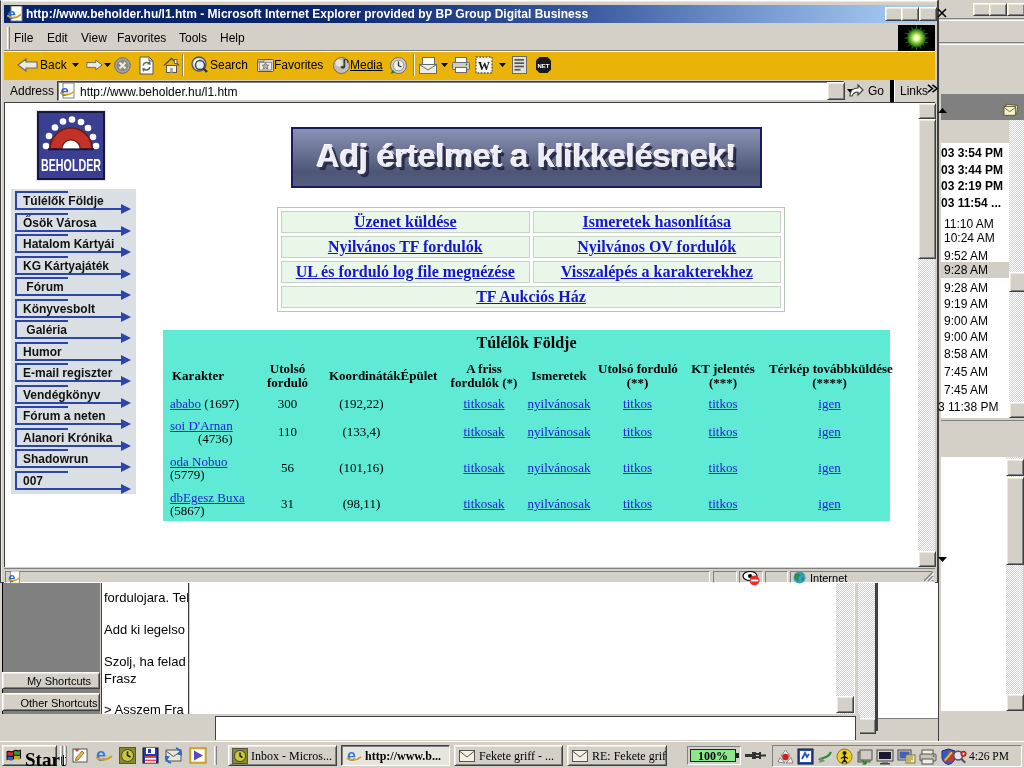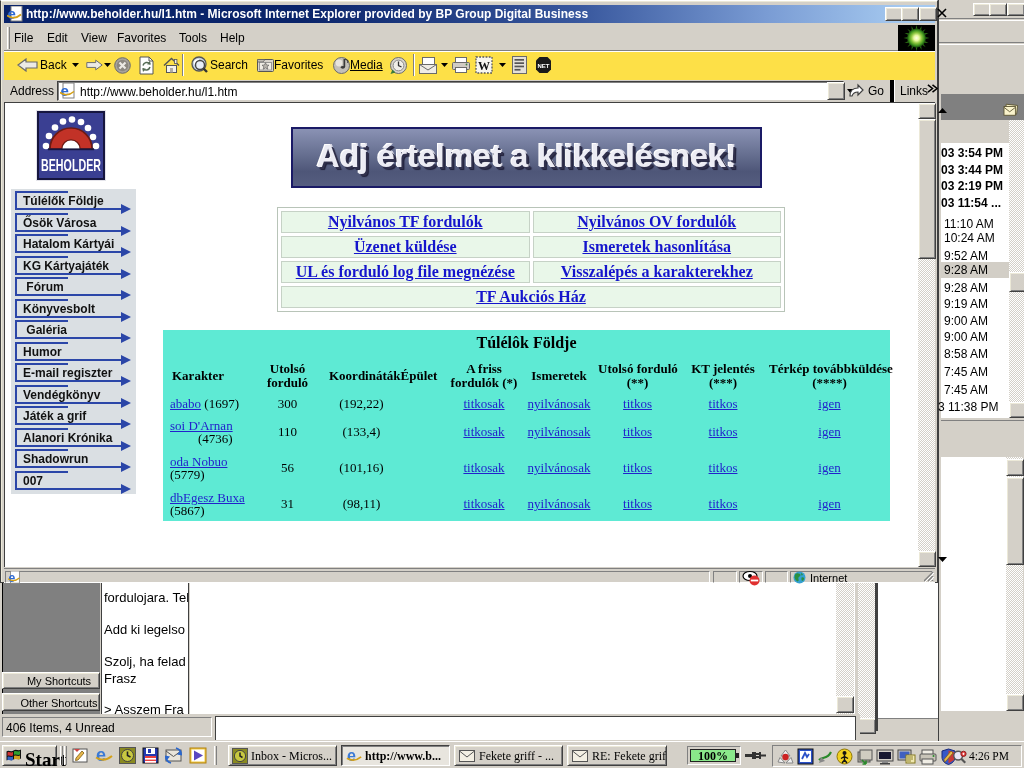--- a/index.html
+++ b/index.html
@@ -117,21 +117,20 @@
   <div class="abs sbtrack" style="left:858px;top:0px;width:17px;height:148px;"></div>
   <div class="abs btn" style="left:858px;top:135px;width:17px;height:16px;"><svg width="15" height="14" viewBox="0 0 15 14">
           <path d="M7.5,10 L12,5 L3,5 Z" fill="#000"></path>
         </svg></div>
   <div class="abs" style="left:875px;top:0px;width:3px;height:148px;background:#404040;"></div>
 
   <div class="abs" style="left:878px;top:0px;width:60px;height:135px;background:#fff;"></div>
   <div class="abs" style="left:878px;top:135px;width:60px;height:23px;background:#d4d0c8;border-top:1px solid #808080;"></div>
 
   <div class="abs" style="left:0px;top:131px;width:860px;height:27px;background:#d4d0c8;">
-    <div class="abs sunken" style="left:2px;top:3px;width:210px;height:20px;font-size:12px;padding:3px 0 0 3px;">406 Items, 4 Unread</div>
     <div class="abs" style="left:215px;top:2px;width:641px;height:24px;background:#fff;border:1px solid #404040;border-bottom:none;"></div>
   </div>
 </div>
 
 <div id="iewin" class="abs" style="left:0;top:0;width:938px;height:583px;background:#d4d0c8;border:1px solid #404040;border-top:1px solid #fff;box-shadow:inset 1px 1px 0 #ece9d8;">
 
   <div class="abs" style="left:3px;top:4px;width:931px;height:18px;background:linear-gradient(to right,#0a246a,#0a246a 32%,#39589e 62%,#7a9cd4 82%,#a6caf0 97%);">
     <div class="abs" style="left:3px;top:1px;width:16px;height:16px;">
       <svg width="16" height="16" viewBox="0 0 16 16">
         <rect x="4" y="0" width="11" height="15" fill="#fff" stroke="#808080" stroke-width="1"></rect>
@@ -188,21 +187,21 @@
                 <path d="M12,-5 L5.2,-1.5 L3.5,-4.4 Z"></path>
             <path d="M-12,5 L-5.2,1.5 L-3.5,4.4 Z"></path>
                 <path d="M12,5 L5.2,1.5 L3.5,4.4 Z"></path>
           </g>
           <circle r="9.5" fill="url(#orb)"></circle>
         </g>
       </svg>
     </div>
   </div>
 
-  <div class="abs" style="left:3px;top:51px;width:931px;height:40px;background:#fde047;border-bottom:3px solid #701a75;box-shadow:0 1px 0 #fff;">
+  <div class="abs" style="left:3px;top:51px;width:931px;height:40px;background:#eab308;border-bottom:3px solid #701a75;box-shadow:0 1px 0 #fff;">
     <div class="abs" style="left:13px;top:2px;width:920px;height:22px;font-size:12px;" id="toolbaricons">
       <svg class="abs" style="left:0px;top:4px;" width="21" height="14" viewBox="0 0 21 14">
             <path d="M20,4 L9,4 L9,1 L1,7 L9,13 L9,10 L20,10 Z" fill="#eceae4" stroke="#6a6a6a" stroke-width="1.2"></path>
           </svg>
       <span class="abs" style="left:23px;top:4px;">Back</span>
       <svg class="abs" style="left:55px;top:9px;" width="8" height="5">
             <path d="M0,0 L7,0 L3.5,4 Z" fill="#000"></path>
           </svg>
       <svg class="abs" style="left:69px;top:4px;" width="17" height="14" viewBox="0 0 21 14">
             <path d="M1,4 L12,4 L12,1 L20,7 L12,13 L12,10 L1,10 Z" fill="#eceae4" stroke="#6a6a6a" stroke-width="1.2"></path>
@@ -431,21 +430,21 @@
             <i class="vl"></i>
             <b>Vendégkönyv</b>
             <i class="bl"></i>
             <svg width="12" height="10">
               <path d="M2,0 L12,5 L2,10 Z" fill="#2b46a8"></path>
             </svg>
           </div>
       <div class="sbi" style="top:217px;">
             <i class="tl"></i>
             <i class="vl"></i>
-            <b>Játék a grif</b>
+            <b>Fórum a neten</b>
             <i class="bl"></i>
             <svg width="12" height="10">
               <path d="M2,0 L12,5 L2,10 Z" fill="#2b46a8"></path>
             </svg>
           </div>
       <div class="sbi" style="top:239px;">
             <i class="tl"></i>
             <i class="vl"></i>
             <b>Alanori Krónika</b>
             <i class="bl"></i>
@@ -473,26 +472,26 @@
           </div>
     </div>
 
     <div class="abs" style="left:286px;top:24px;width:471px;height:61px;border:2px solid #1a1a66;background:linear-gradient(to bottom,#8a92b4,#6a7394 40%,#4e5678 75%,#555d80);">
       <div style="position:absolute;left:0;top:9px;width:100%;text-align:center;font-family:'Liberation Sans',sans-serif;font-size:32px;font-weight:bold;letter-spacing:0px;color:#ececf4;text-shadow:2px 2px 0 #30304c,3px 3px 1px #20203a,-1px -1px 0 #ffffff,1px -1px 0 #d8d8e4;">Adj értelmet a klikkelésnek!</div>
     </div>
 
     <table style="position:absolute;left:272px;top:104px;width:508px;border-collapse:separate;border-spacing:3px;background:#fff;border:1px solid #b8c4b8;font-family:'Liberation Serif',serif;" cellpadding="0">
       <tbody>
             <tr>
+        <td style="width:50%;background:#e9f7e9;border:1px solid #c6d2c6;text-align:center;height:22px;"><a class="biglink">Üzenet küldése</a></td>
+        <td style="width:50%;background:#e9f7e9;border:1px solid #c6d2c6;text-align:center;"><a class="biglink">Ismeretek hasonlítása</a></td>
+      </tr>
+      <tr>
         <td style="background:#e9f7e9;border:1px solid #c6d2c6;text-align:center;height:22px;"><a class="biglink">Nyilvános TF fordulók</a></td>
         <td style="background:#e9f7e9;border:1px solid #c6d2c6;text-align:center;"><a class="biglink">Nyilvános OV fordulók</a></td>
-      </tr>
-      <tr>
-        <td style="width:50%;background:#e9f7e9;border:1px solid #c6d2c6;text-align:center;height:22px;"><a class="biglink">Üzenet küldése</a></td>
-        <td style="width:50%;background:#e9f7e9;border:1px solid #c6d2c6;text-align:center;"><a class="biglink">Ismeretek hasonlítása</a></td>
       </tr>
       <tr>
         <td style="background:#e9f7e9;border:1px solid #c6d2c6;text-align:center;height:22px;"><a class="biglink">UL és forduló log file megnézése</a></td>
         <td style="background:#e9f7e9;border:1px solid #c6d2c6;text-align:center;"><a class="biglink">Visszalépés a karakterekhez</a></td>
       </tr>
       <tr>
         <td colspan="2" style="background:#e9f7e9;border:1px solid #c6d2c6;text-align:center;height:22px;"><a class="biglink">TF Aukciós Ház</a></td>
       </tr>
     </tbody>
         </table>

